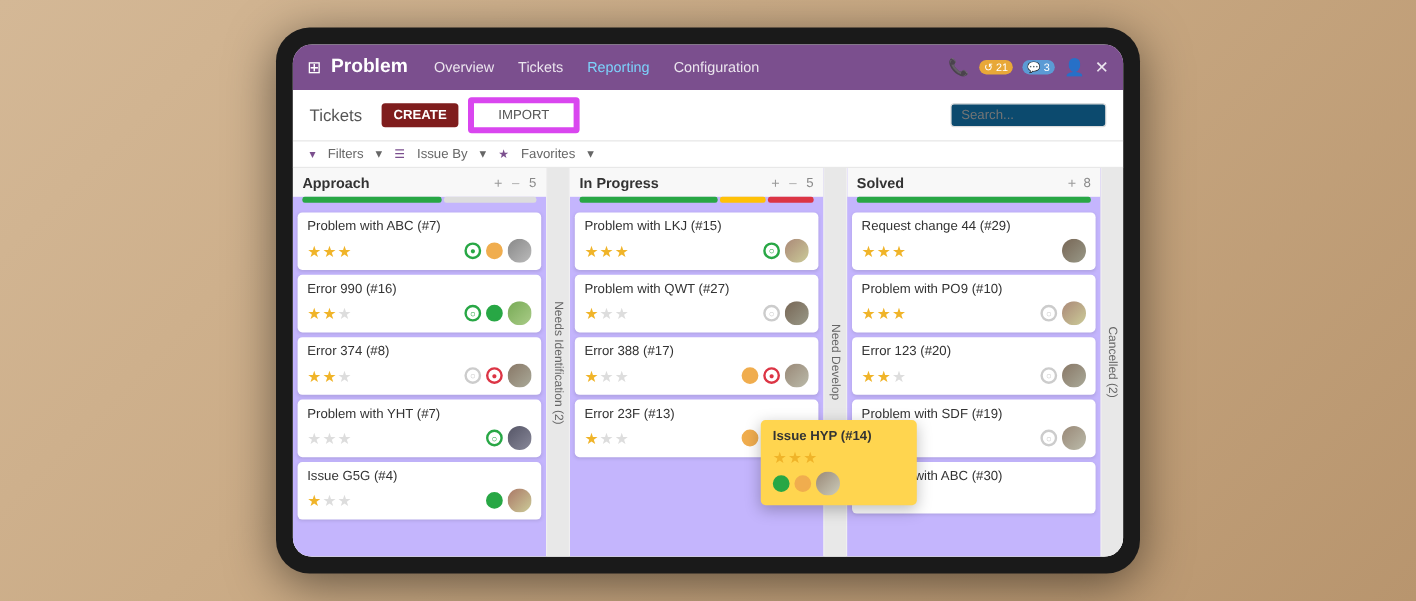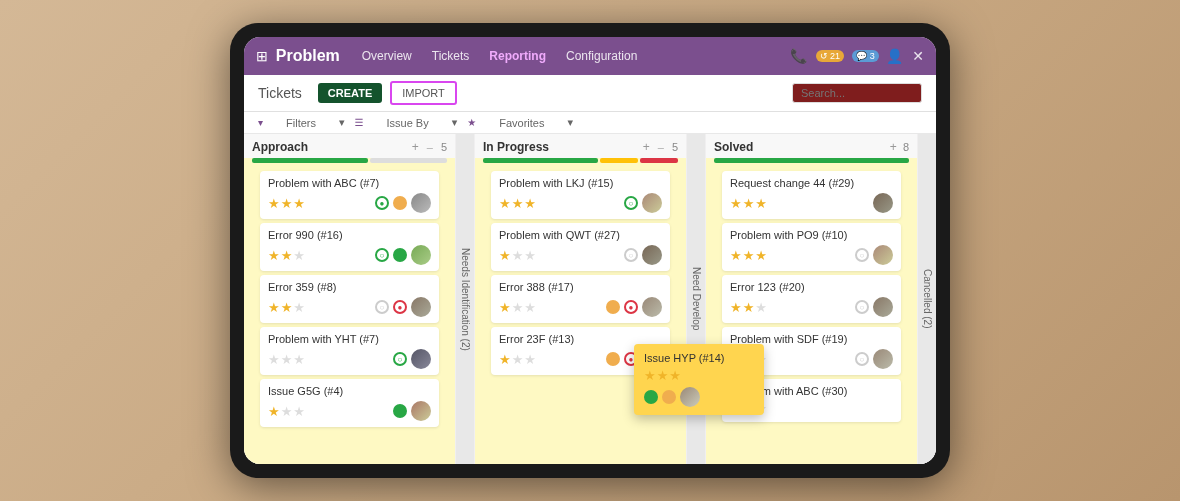--- a/index.html
+++ b/index.html
@@ -73,21 +73,21 @@
       display: flex;
       gap: 12px;
       flex: 1;
     }
     .navbar-link {
       color: rgba(255,255,255,0.85);
       font-size: 12px;
       cursor: pointer;
       padding: 2px 4px;
     }
-    .navbar-link.active { color: #f0abfc; font-weight: 700; }
+    .navbar-link.active { color: #7dd3fc; font-weight: 400; }
     .navbar-actions {
       display: flex;
       align-items: center;
       gap: 8px;
     }
     .nav-icon {
       color: rgba(255,255,255,0.85);
       font-size: 14px;
       cursor: pointer;
     }
@@ -122,87 +122,86 @@
       align-items: center;
       gap: 8px;
     }
     .toolbar-title {
       font-size: 14px;
       font-weight: 500;
       color: #555;
       margin-right: 8px;
     }
     .btn-create {
-      background: #14532d;
+      background: #7f1d1d;
       color: white;
       border: none;
       padding: 4px 10px;
       border-radius: 3px;
       font-size: 11px;
       font-weight: bold;
       cursor: pointer;
     }
     .btn-import {
       background: white;
       color: #555;
-      border: 2px solid #d946ef;
-      padding: 4px 10px;
+      border: 5px solid #d946ef;
+      padding: 4px 20px;
       border-radius: 3px;
       font-size: 11px;
       cursor: pointer;
     }
     .toolbar-right {
       display: flex;
       align-items: center;
       gap: 8px;
     }
     .search-box {
       border: 1px solid #ddd;
       padding: 3px 8px;
       border-radius: 3px;
       font-size: 11px;
       color: #999;
       width: 130px;
-      background: #7f1d1d;
+      background: #0c4a6e;
     }
 
     
     .filter-bar {
       background: white;
       padding: 4px 14px;
       display: flex;
       align-items: center;
       gap: 10px;
       border-bottom: 1px solid #e8e8e8;
       flex-shrink: 0;
     }
     .filter-item {
       font-size: 11px;
       color: #666;
       cursor: pointer;
       display: flex;
       align-items: center;
       gap: 3px;
-      margin-left: 13px;
     }
     .filter-icon { color: #7b4f8e; font-size: 10px; }
 
     
     .kanban-board {
       display: flex;
       flex: 1;
       overflow: hidden;
       background: #f0eff0;
       gap: 1px;
     }
 
     .kanban-col {
       display: flex;
       flex-direction: column;
-      background: #fef9c3;
+      background: #c4b5fd;
       min-width: 185px;
       flex: 1;
       overflow: hidden;
     }
 
     .kanban-col-header {
       padding: 6px 8px 4px;
       background: #f8f8f8;
       display: flex;
       align-items: center;
@@ -240,21 +239,21 @@
       margin: 0 8px 4px;
       gap: 2px;
     }
     .ps-green { background: #28a745; flex: 3; border-radius: 2px; }
     .ps-gray { background: #ddd; flex: 2; border-radius: 2px; }
     .ps-yellow { background: #ffc107; flex: 1; border-radius: 2px; }
     .ps-red { background: #dc3545; flex: 1; border-radius: 2px; }
 
     
     .kanban-cards {
-      padding: 4px 16px;
+      padding: 4px 4px;
       display: flex;
       flex-direction: column;
       gap: 4px;
       overflow-y: auto;
       flex: 1;
     }
 
     .kanban-card {
       background: white;
       border-radius: 4px;
@@ -344,21 +343,21 @@
       position: absolute;
       background: #ffd54f;
       border-radius: 4px;
       padding: 8px 10px;
       box-shadow: 0 4px 12px rgba(0,0,0,0.25);
       z-index: 10;
       min-width: 130px;
     }
     .hover-card-title {
       font-size: 11px;
-      font-weight: 400;
+      font-weight: 700;
       color: #333;
       margin-bottom: 4px;
     }
     .hover-card-stars {
       display: flex;
       gap: 1px;
       margin-bottom: 4px;
     }
     .hover-card-footer {
       display: flex;
@@ -478,21 +477,21 @@
                   <div class="status-dot dot-green">○</div>
                   <div class="status-dot dot-filled-green"></div>
                   <div class="avatar">
                       <div class="avatar-img" style="background:linear-gradient(135deg,#7a5,#ac8)"></div>
                     </div>
                 </div>
               </div>
             </div>
 
             <div class="kanban-card">
-              <div class="card-title">Error 359 (#8)</div>
+              <div class="card-title">Error 374 (#8)</div>
               <div class="card-footer">
                 <div class="stars">
                   <span class="star">★</span>
                   <span class="star">★</span>
                   <span class="star empty">★</span>
                 </div>
                 <div class="card-meta">
                   <div class="status-dot dot-gray">○</div>
                   <div class="status-dot dot-red">●</div>
                   <div class="avatar">

